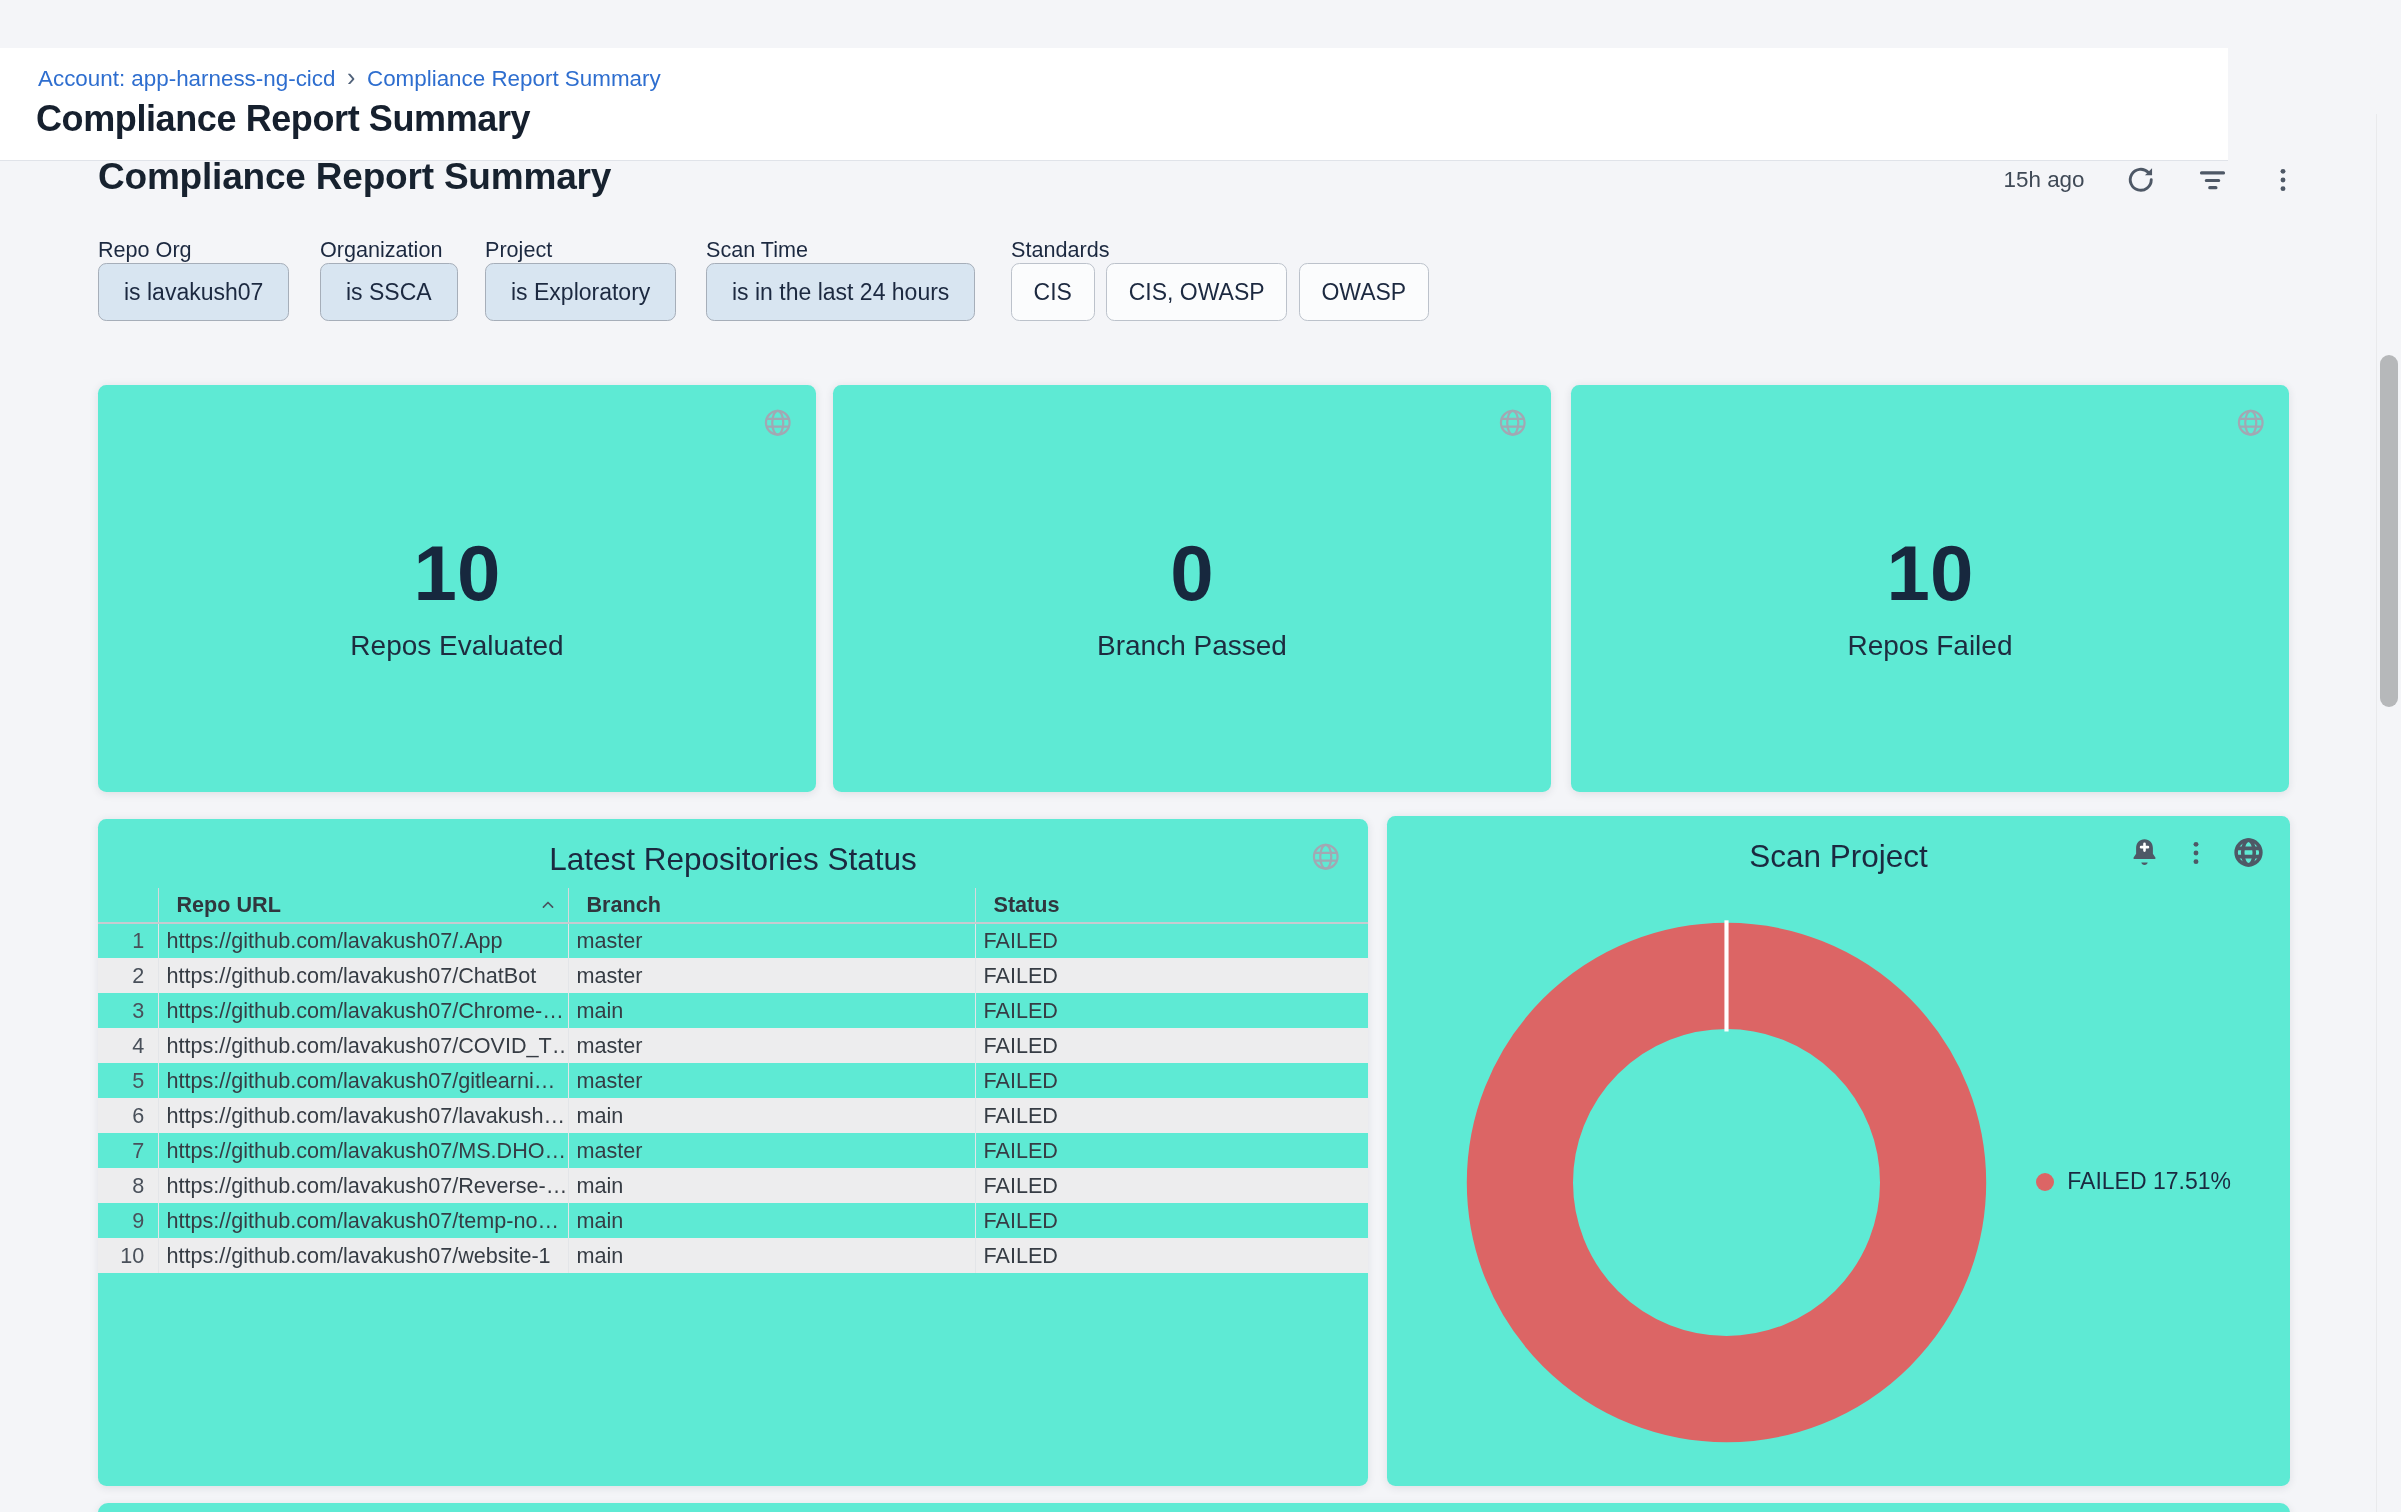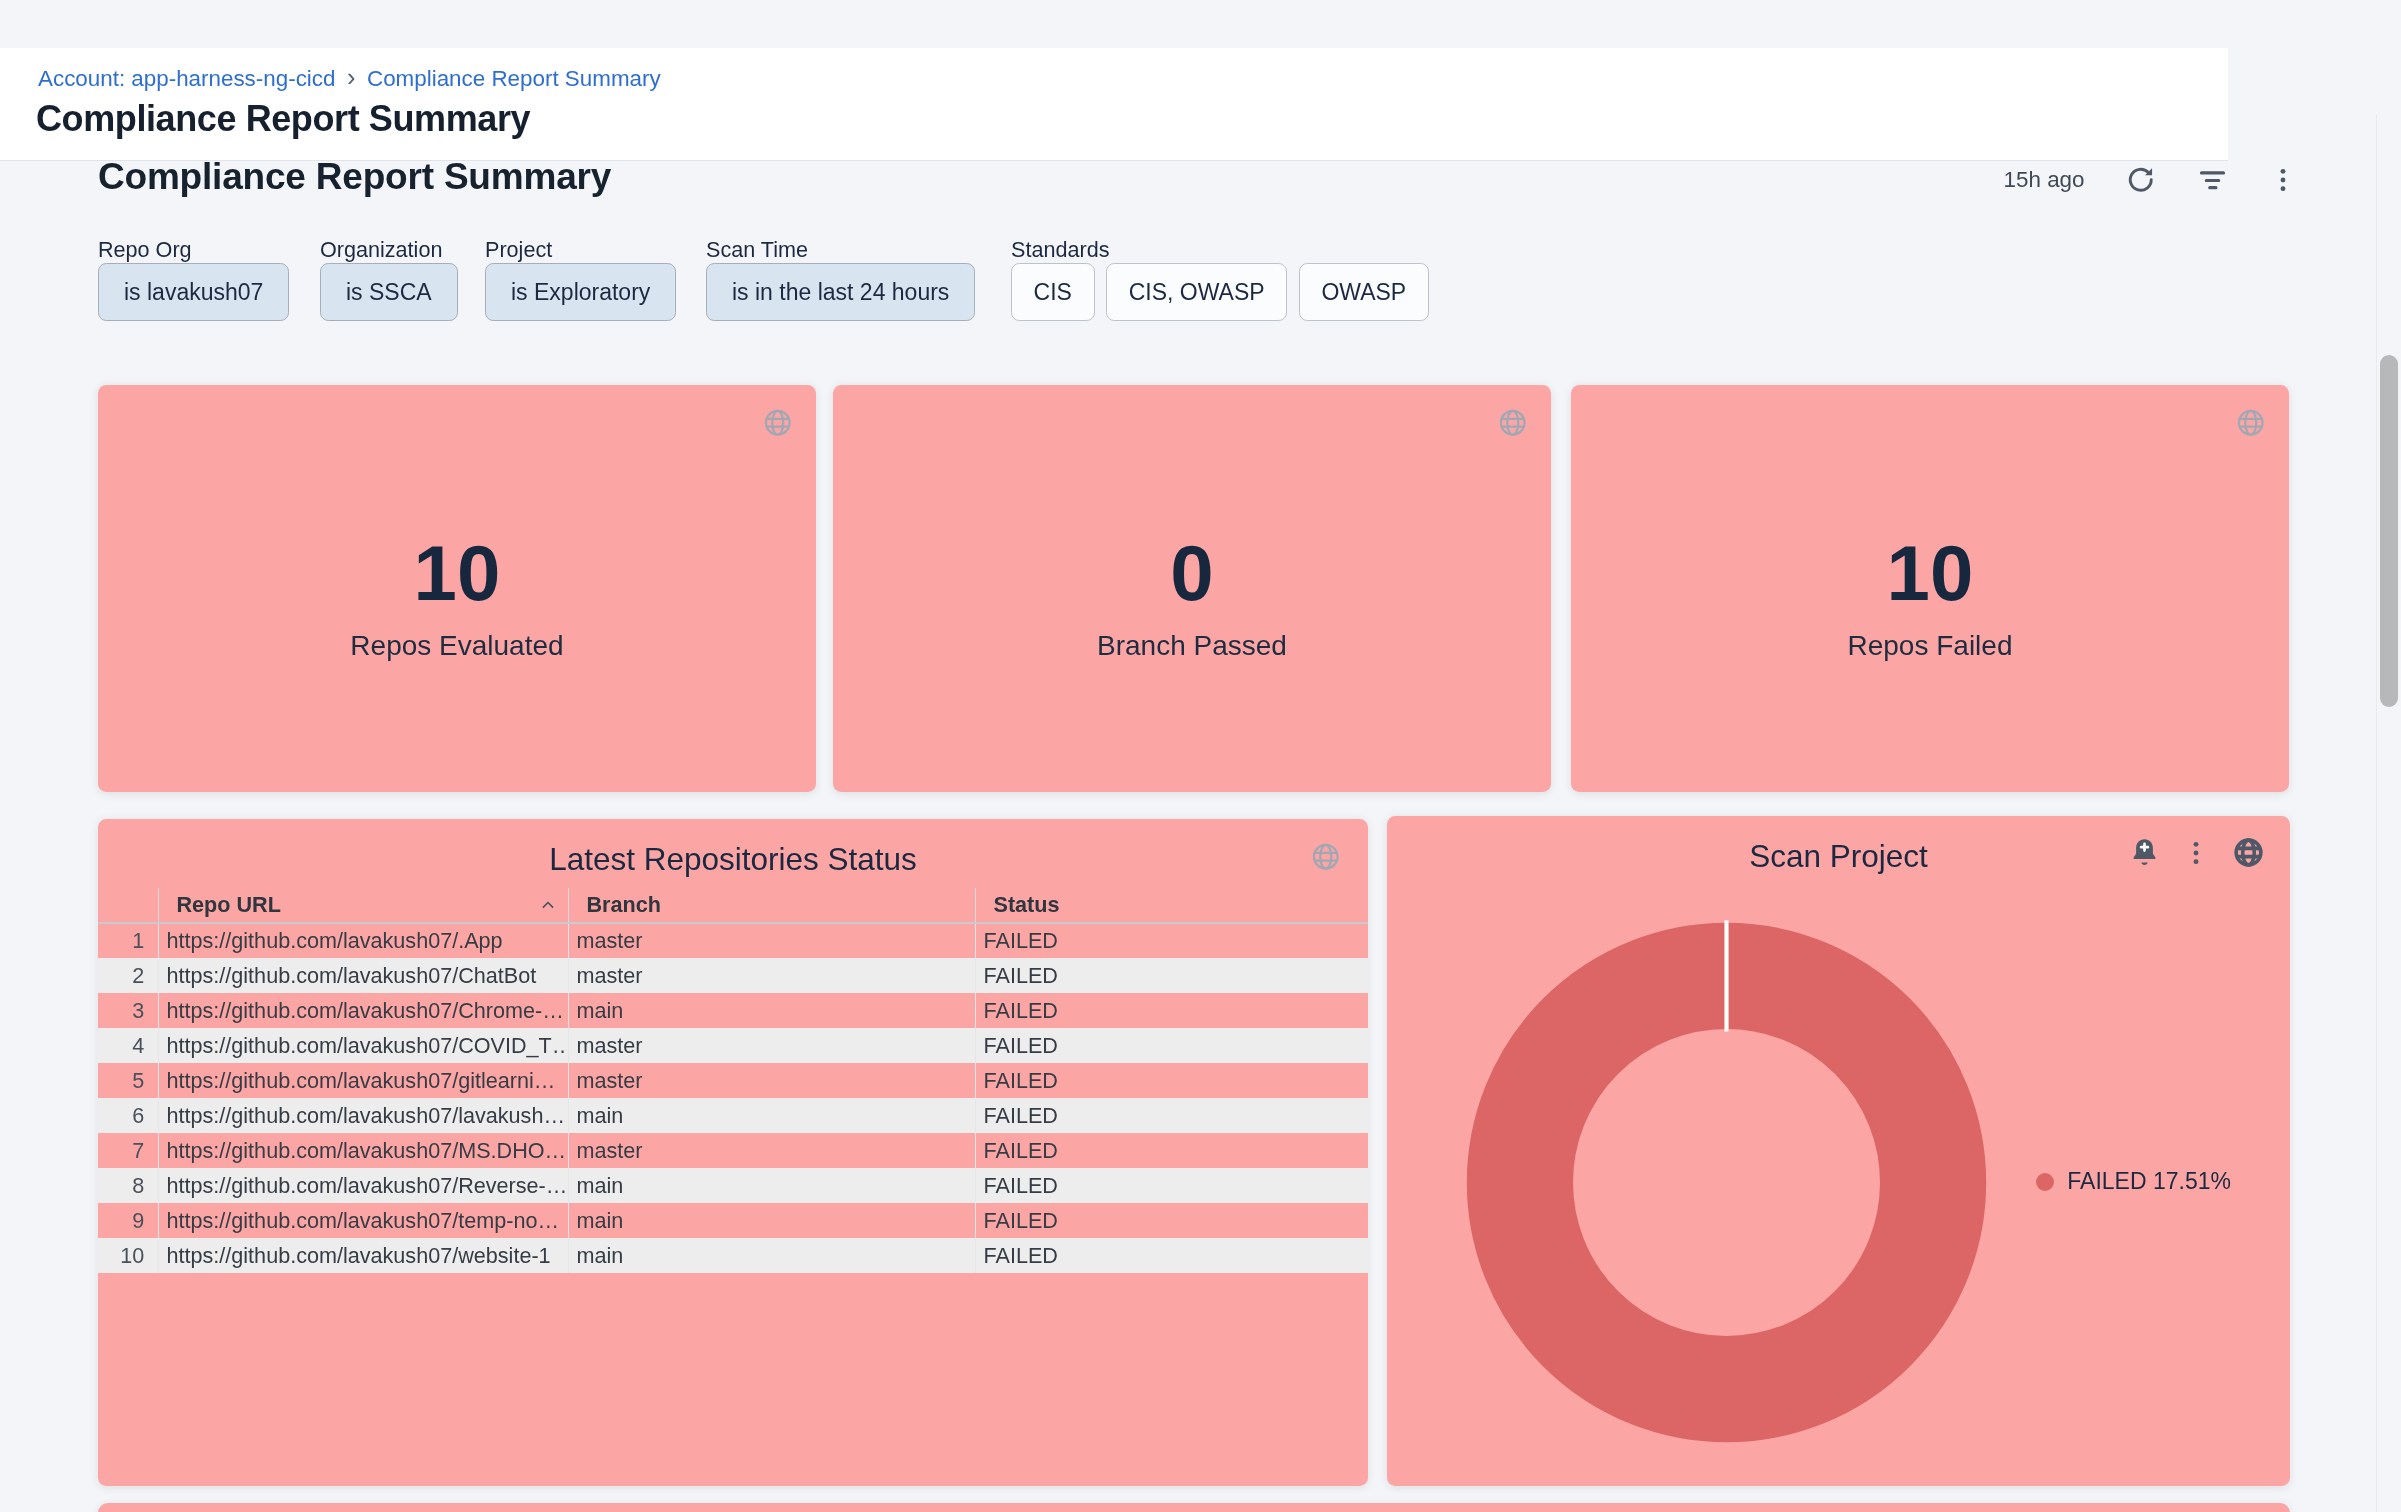--- a/index.html
+++ b/index.html
@@ -40,21 +40,21 @@
     display:inline-flex;align-items:center;justify-content:center;
     height:58px;box-sizing:border-box;padding:0 25px;border-radius:8.3px;
     background:#d8e5f1;border:1.7px solid #a6aeb9;
     font-size:23px;color:#1c2940;cursor:pointer;white-space:nowrap;
   }
   .standards-row{display:flex;gap:11.6px;}
   .chip.ghost{background:#fbfcfd;border-color:#bcc2cb;padding:0 21.6px;}
 
   
   .card{
-    position:absolute;background:#fca5a5;border-radius:8.3px;
+    position:absolute;background:#5eead4;border-radius:8.3px;
     box-shadow:0 1.7px 8.3px rgba(30,40,60,0.10);
   }
   .card-globe{position:absolute;top:21.6px;right:23px;color:#a2a8b3;cursor:pointer;}
 
   
   .stat-card{top:385px;width:718px;height:407px;display:flex;flex-direction:column;align-items:center;}
   .stat-1{left:98px;} .stat-2{left:833px;} .stat-3{left:1571px;}
   .stat-value{margin-top:147px;font-size:78px;line-height:83px;font-weight:700;color:#17283e;}
   .stat-label{margin-top:15px;font-size:28px;color:#1d2c3f;}
 

